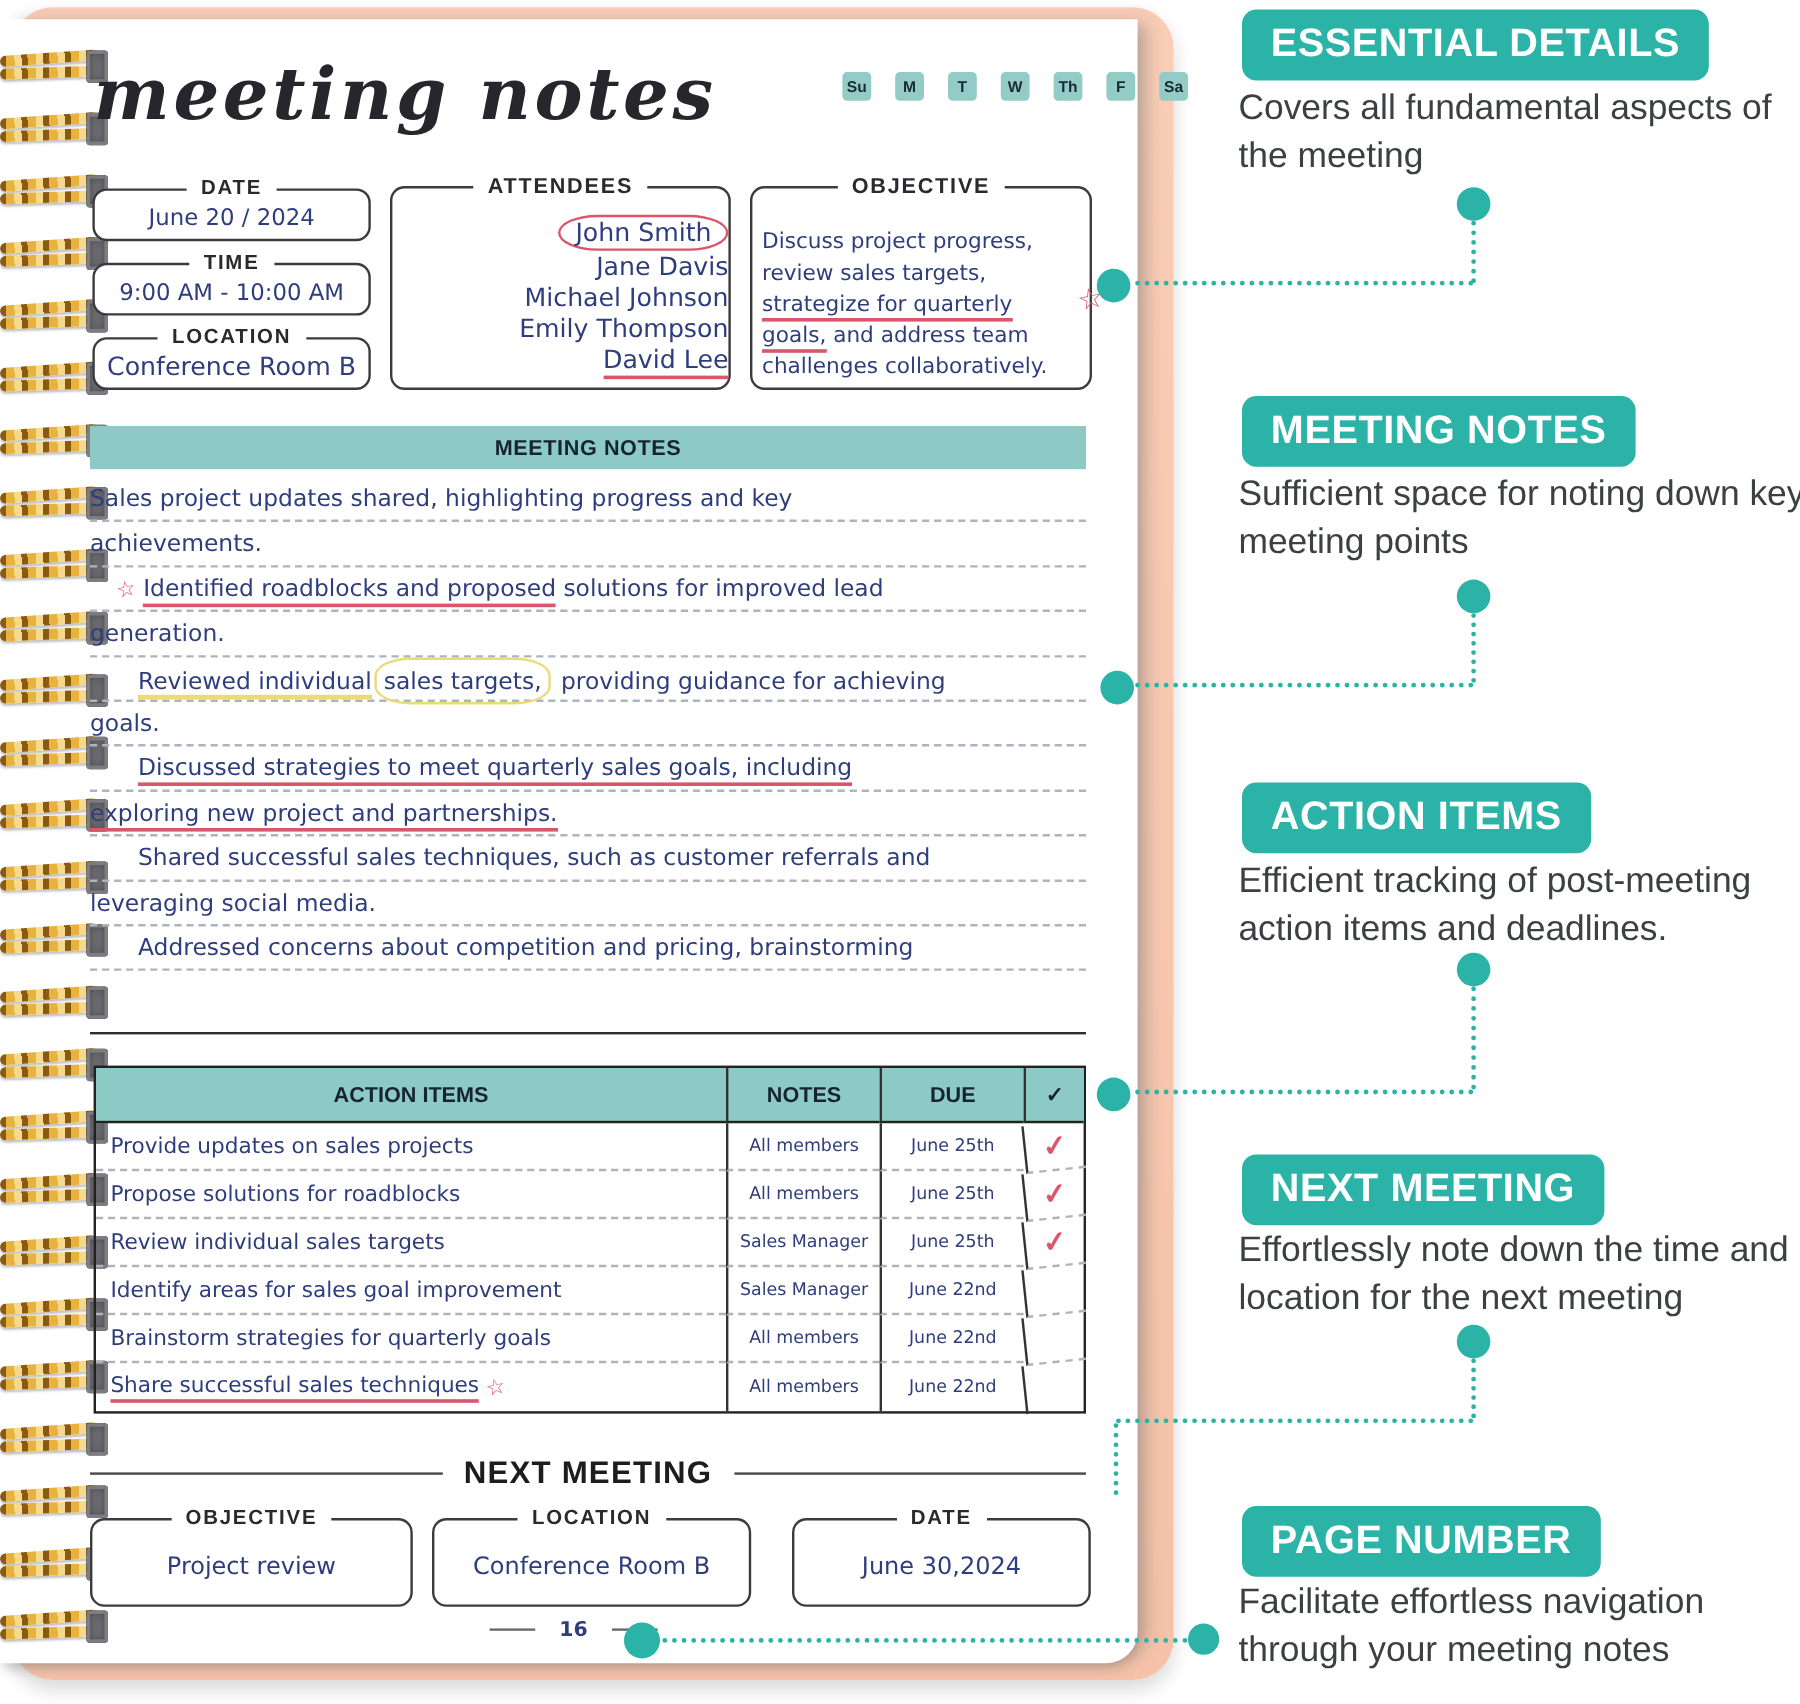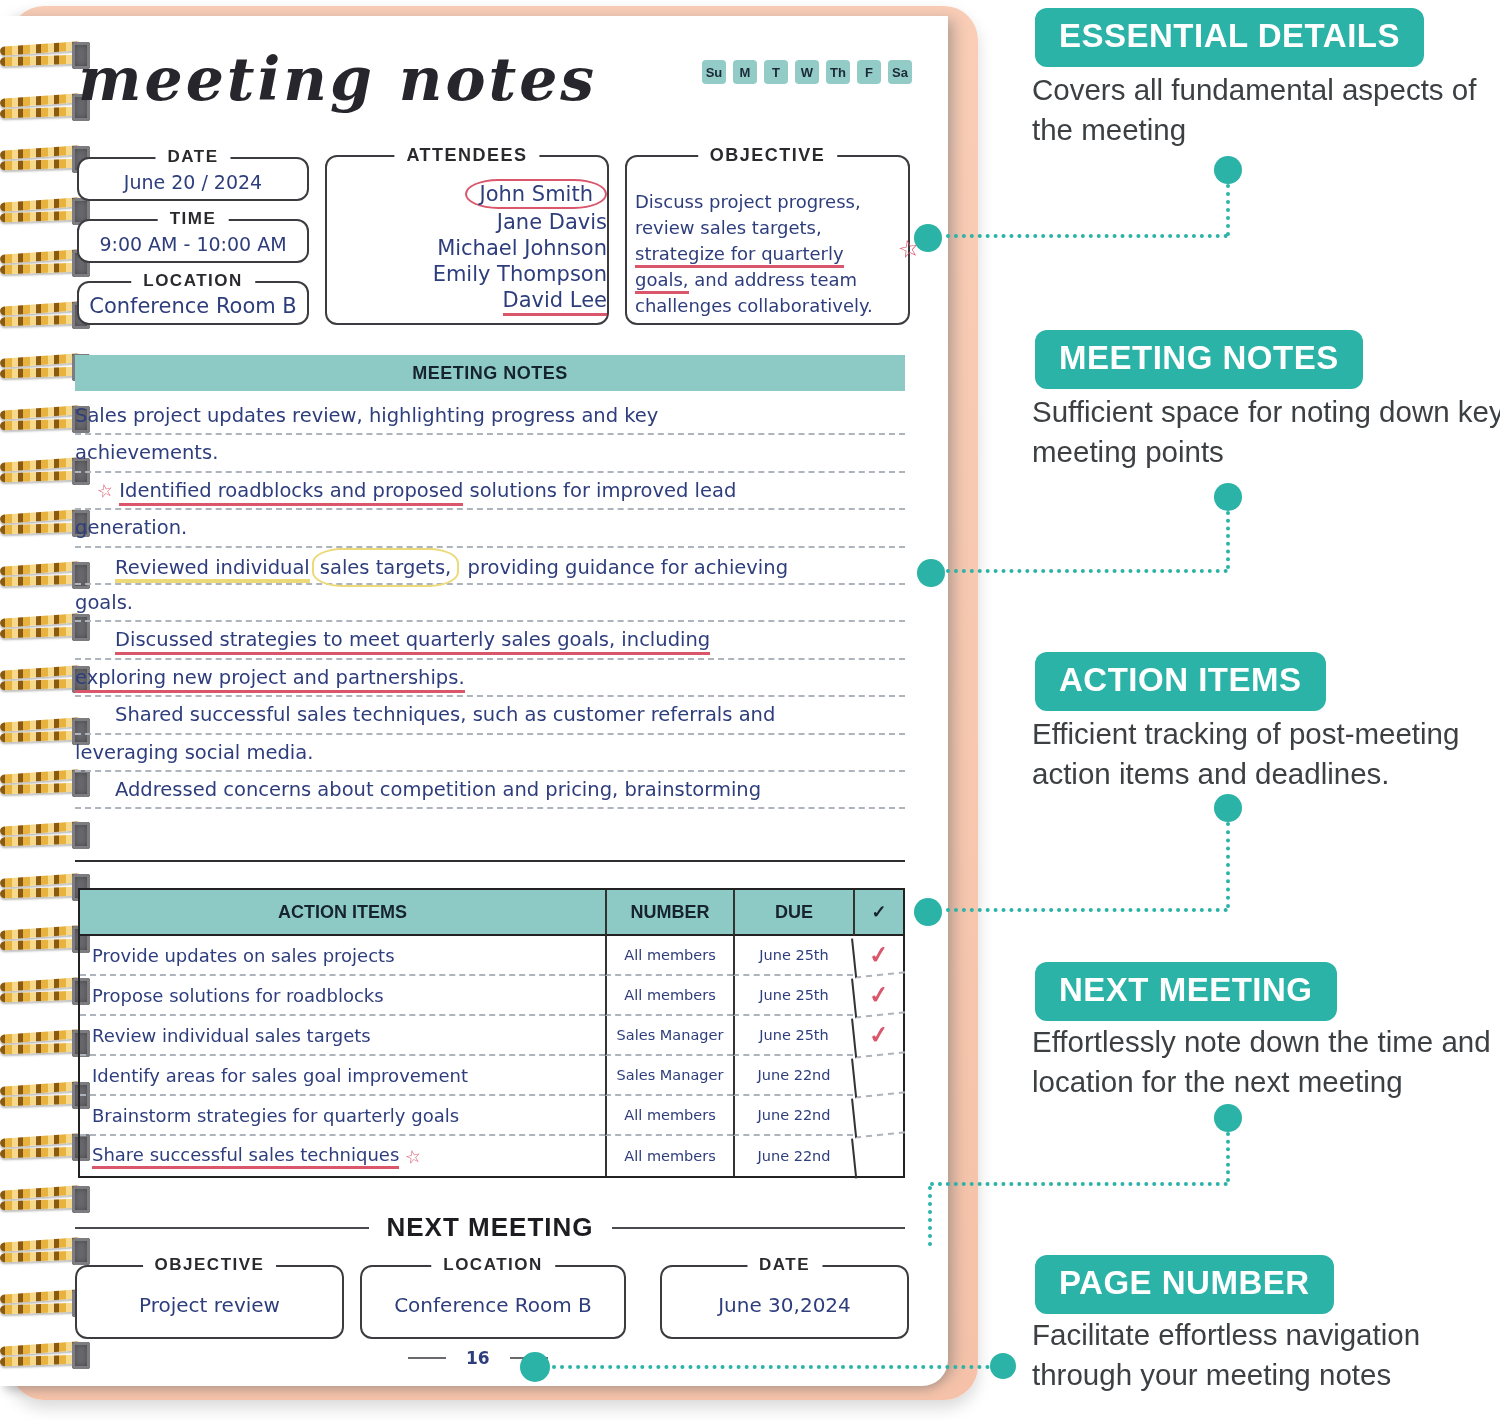--- a/index.html
+++ b/index.html
@@ -22,21 +22,21 @@
   .coil .w2{top:14px;transform:rotate(-2deg);}
   .coil .plate{position:absolute;right:8px;top:0;width:18px;height:27px;background:#6a6a6e;
         border-radius:3px;box-shadow:inset 0 0 0 3px #7d7d81, inset 0 0 8px #2c2c2e;}
 
   
   .hand{font-family:"DejaVu Sans",sans-serif;color:#2e3d7c;}
 
   .script-title{position:absolute;left:78px;top:44px;font-family:"DejaVu Serif",serif;
         font-style:italic;font-weight:bold;font-size:60px;color:#26262c;letter-spacing:3px;}
 
-  .weekrow{position:absolute;left:702px;top:60px;display:flex;gap:7px;align-items:flex-end;}
+  .weekrow{position:absolute;left:702px;top:60px;display:flex;gap:20px;align-items:flex-end;}
   .wday{width:24px;height:24px;background:#93cbc6;border-radius:4px;color:#1c2a38;
         font-size:13px;font-weight:bold;display:flex;align-items:center;justify-content:center;}
 
   .fbox{position:absolute;border:2px solid #3c3c40;border-radius:12px;background:#fff;}
   .flabel{position:absolute;top:-12px;left:50%;transform:translateX(-50%);background:#fff;
         padding:0 12px;font-size:17px;font-weight:bold;letter-spacing:1.5px;color:#2a2a2e;
         white-space:nowrap;}
   .fval{position:absolute;left:0;right:0;top:50%;transform:translateY(-38%);text-align:center;}
 
   .names{position:absolute;left:0;right:0;top:22px;text-align:right;font-size:21px;line-height:26px;}
@@ -266,38 +266,38 @@
 </div>
 
 <div class="fbox" style="left:625px;top:155px;width:281px;height:166px;">
   <span class="flabel" style="font-size:18px;">OBJECTIVE</span>
   <div class="obj-text hand"><span>Discuss project progress, review sales targets, </span><span class="u-red">strategize for quarterly goals,</span><span> and address team challenges collaboratively.</span></div>
   <span class="star" style="position:absolute;right:-12px;top:78px;font-size:24px;">☆</span>
 </div>
 
 <div class="teal-bar">MEETING NOTES</div>
 <div class="notes hand">
-  <div class="nline"><span>Sales project updates review, highlighting progress and key</span></div>
+  <div class="nline"><span>Sales project updates shared, highlighting progress and key</span></div>
   <div class="nline"><span>achievements.</span></div>
   <div class="nline ind-s"><span class="star">☆</span> <span class="u-red">Identified roadblocks and proposed</span><span> solutions for improved lead</span></div>
   <div class="nline"><span>generation.</span></div>
   <div class="nline ind"><span class="u-yellow">Reviewed individual</span><span class="oval-yellow">sales targets,</span><span> providing guidance for achieving</span></div>
   <div class="nline"><span>goals.</span></div>
   <div class="nline ind"><span class="u-red">Discussed strategies to meet quarterly sales goals, including</span></div>
   <div class="nline"><span class="u-red">exploring new project and partnerships.</span></div>
   <div class="nline ind"><span>Shared successful sales techniques, such as customer referrals and</span></div>
   <div class="nline"><span>leveraging social media.</span></div>
   <div class="nline ind"><span>Addressed concerns about competition and pricing, brainstorming</span></div>
 </div>
 
 <div class="divider"></div>
 
 <div class="atable">
   <div class="hc">ACTION ITEMS</div>
-  <div class="hc c2">NUMBER</div>
+  <div class="hc c2">NOTES</div>
   <div class="hc c3">DUE</div>
   <div class="hc c4">✓</div>
 
   <div class="acell item hand dash-b">Provide updates on sales projects</div>
   <div class="acell mid hand c2 dash-b">All members</div>
   <div class="acell mid hand c3 dash-b">June 25th</div>
   <div class="acell chk c4 dash-b">✓</div>
 
   <div class="acell item hand dash-b">Propose solutions for roadblocks</div>
   <div class="acell mid hand c2 dash-b">All members</div>

